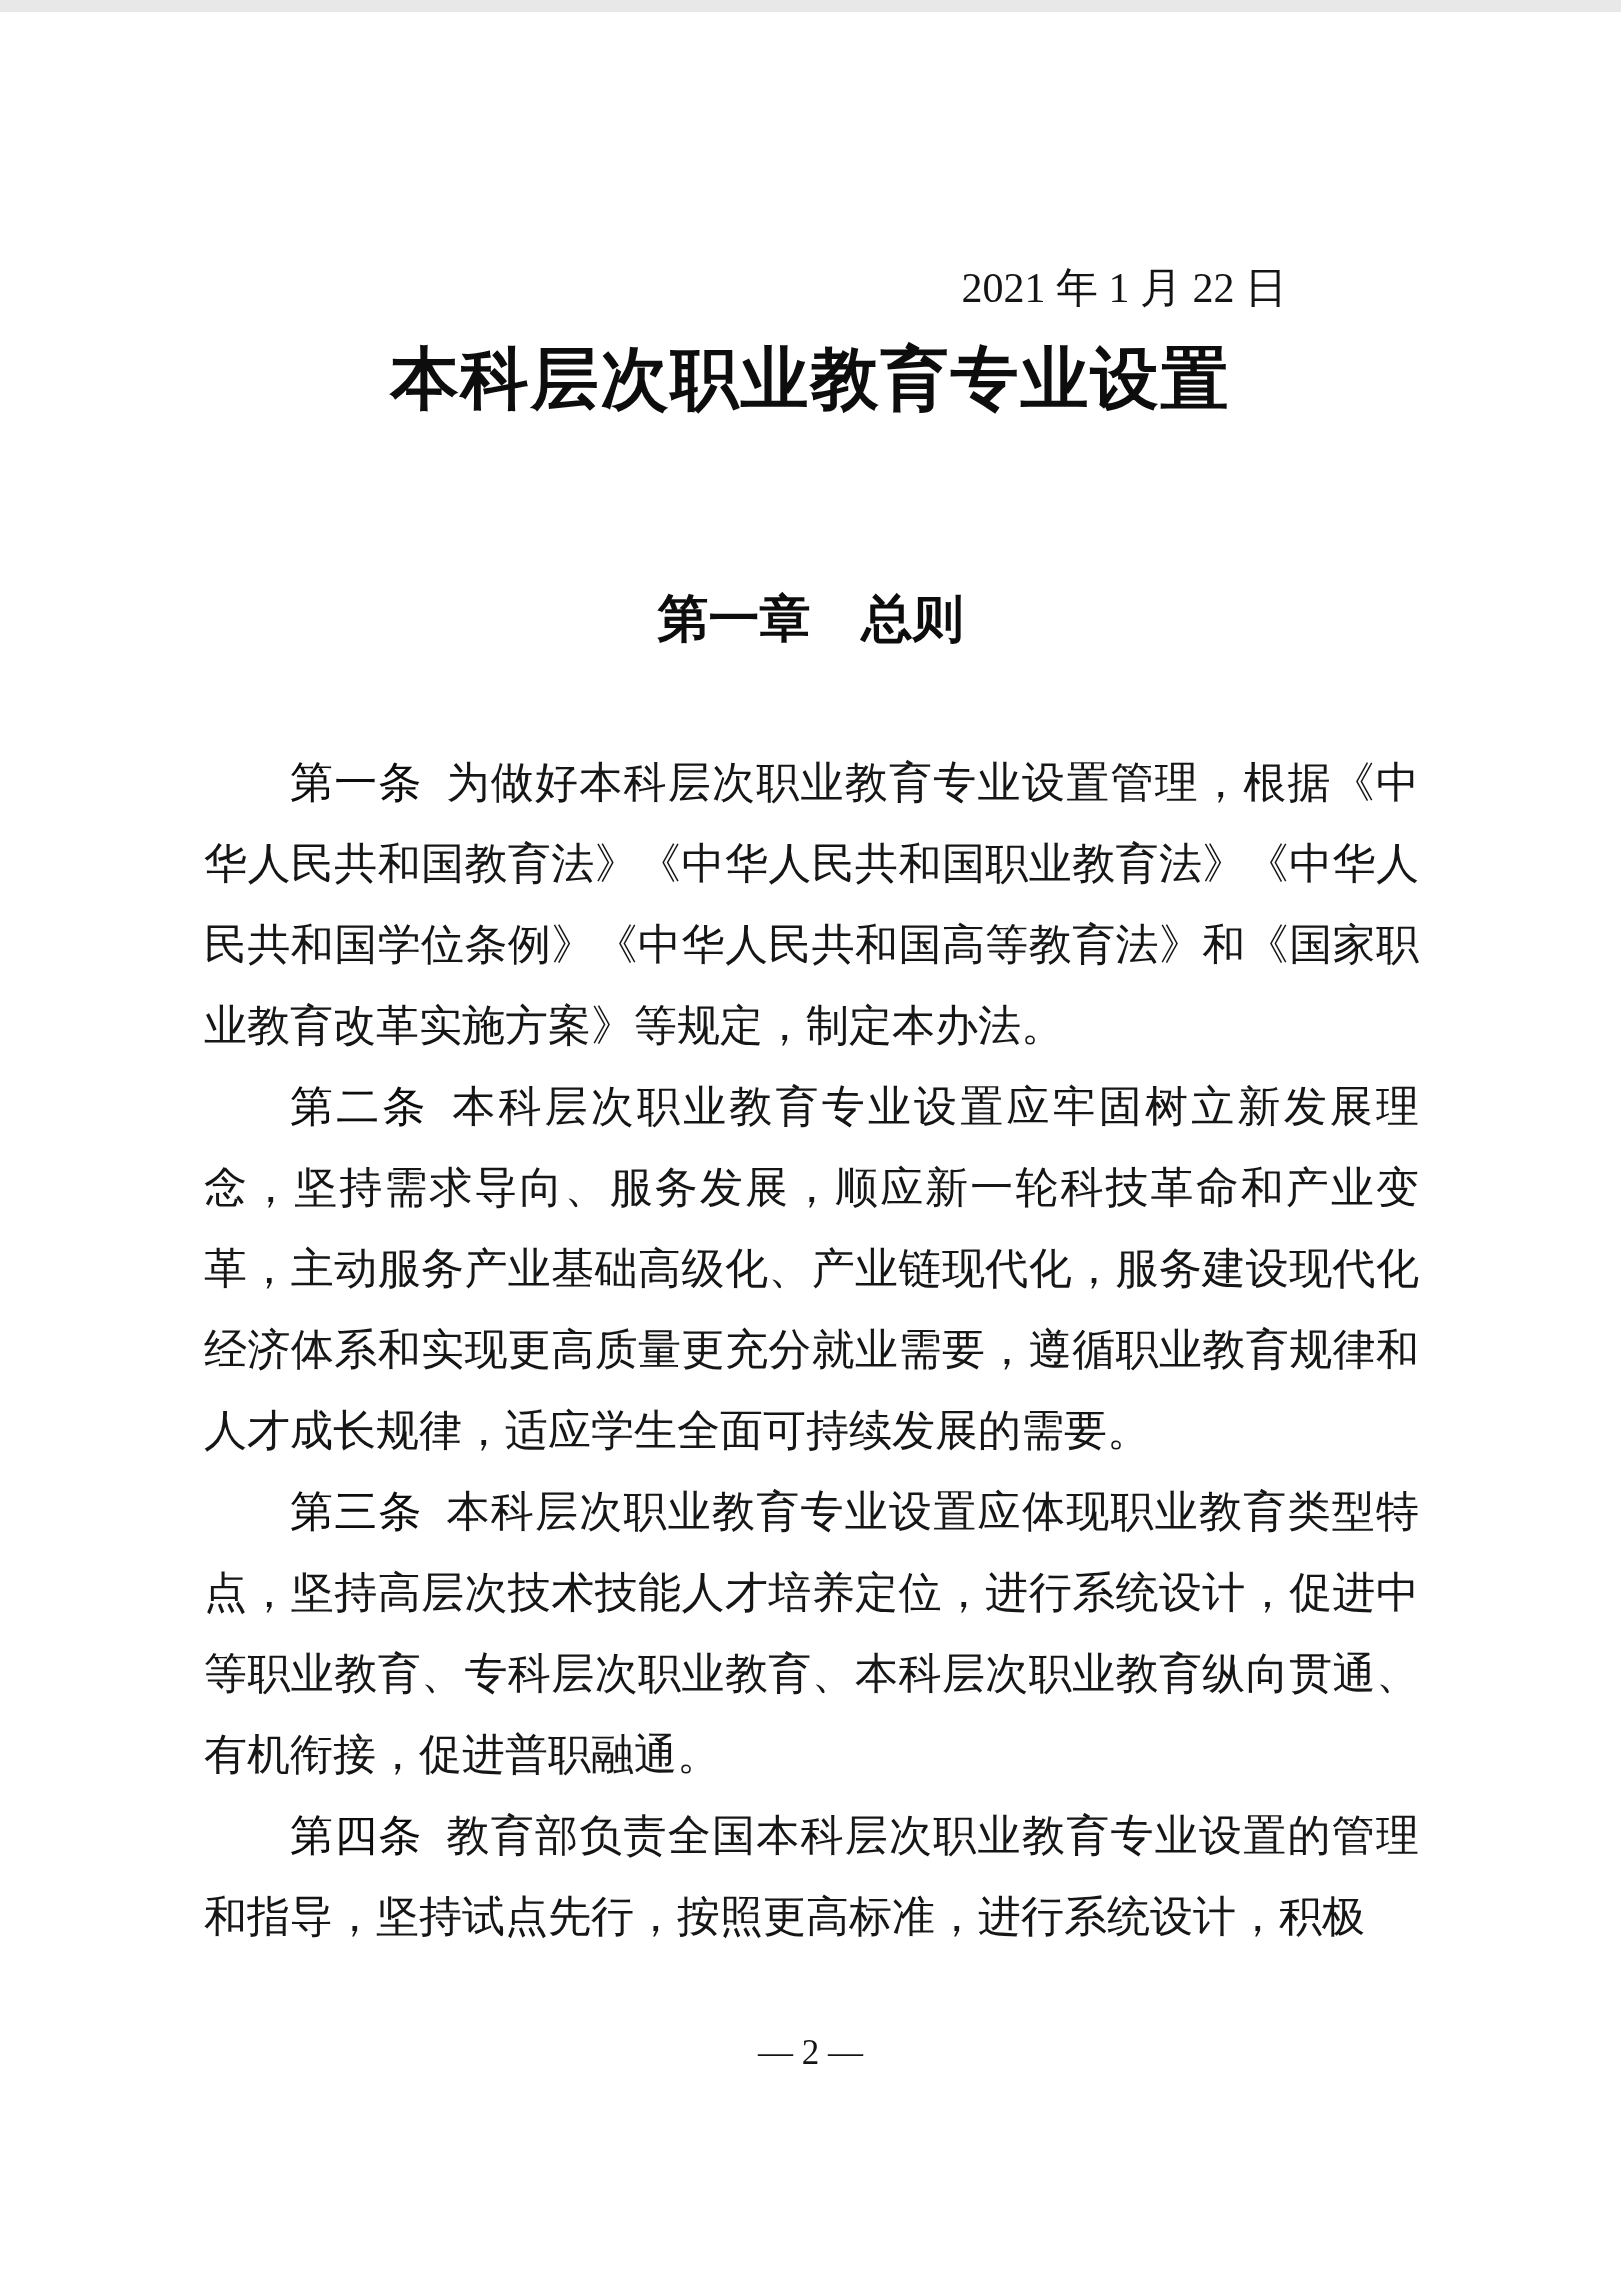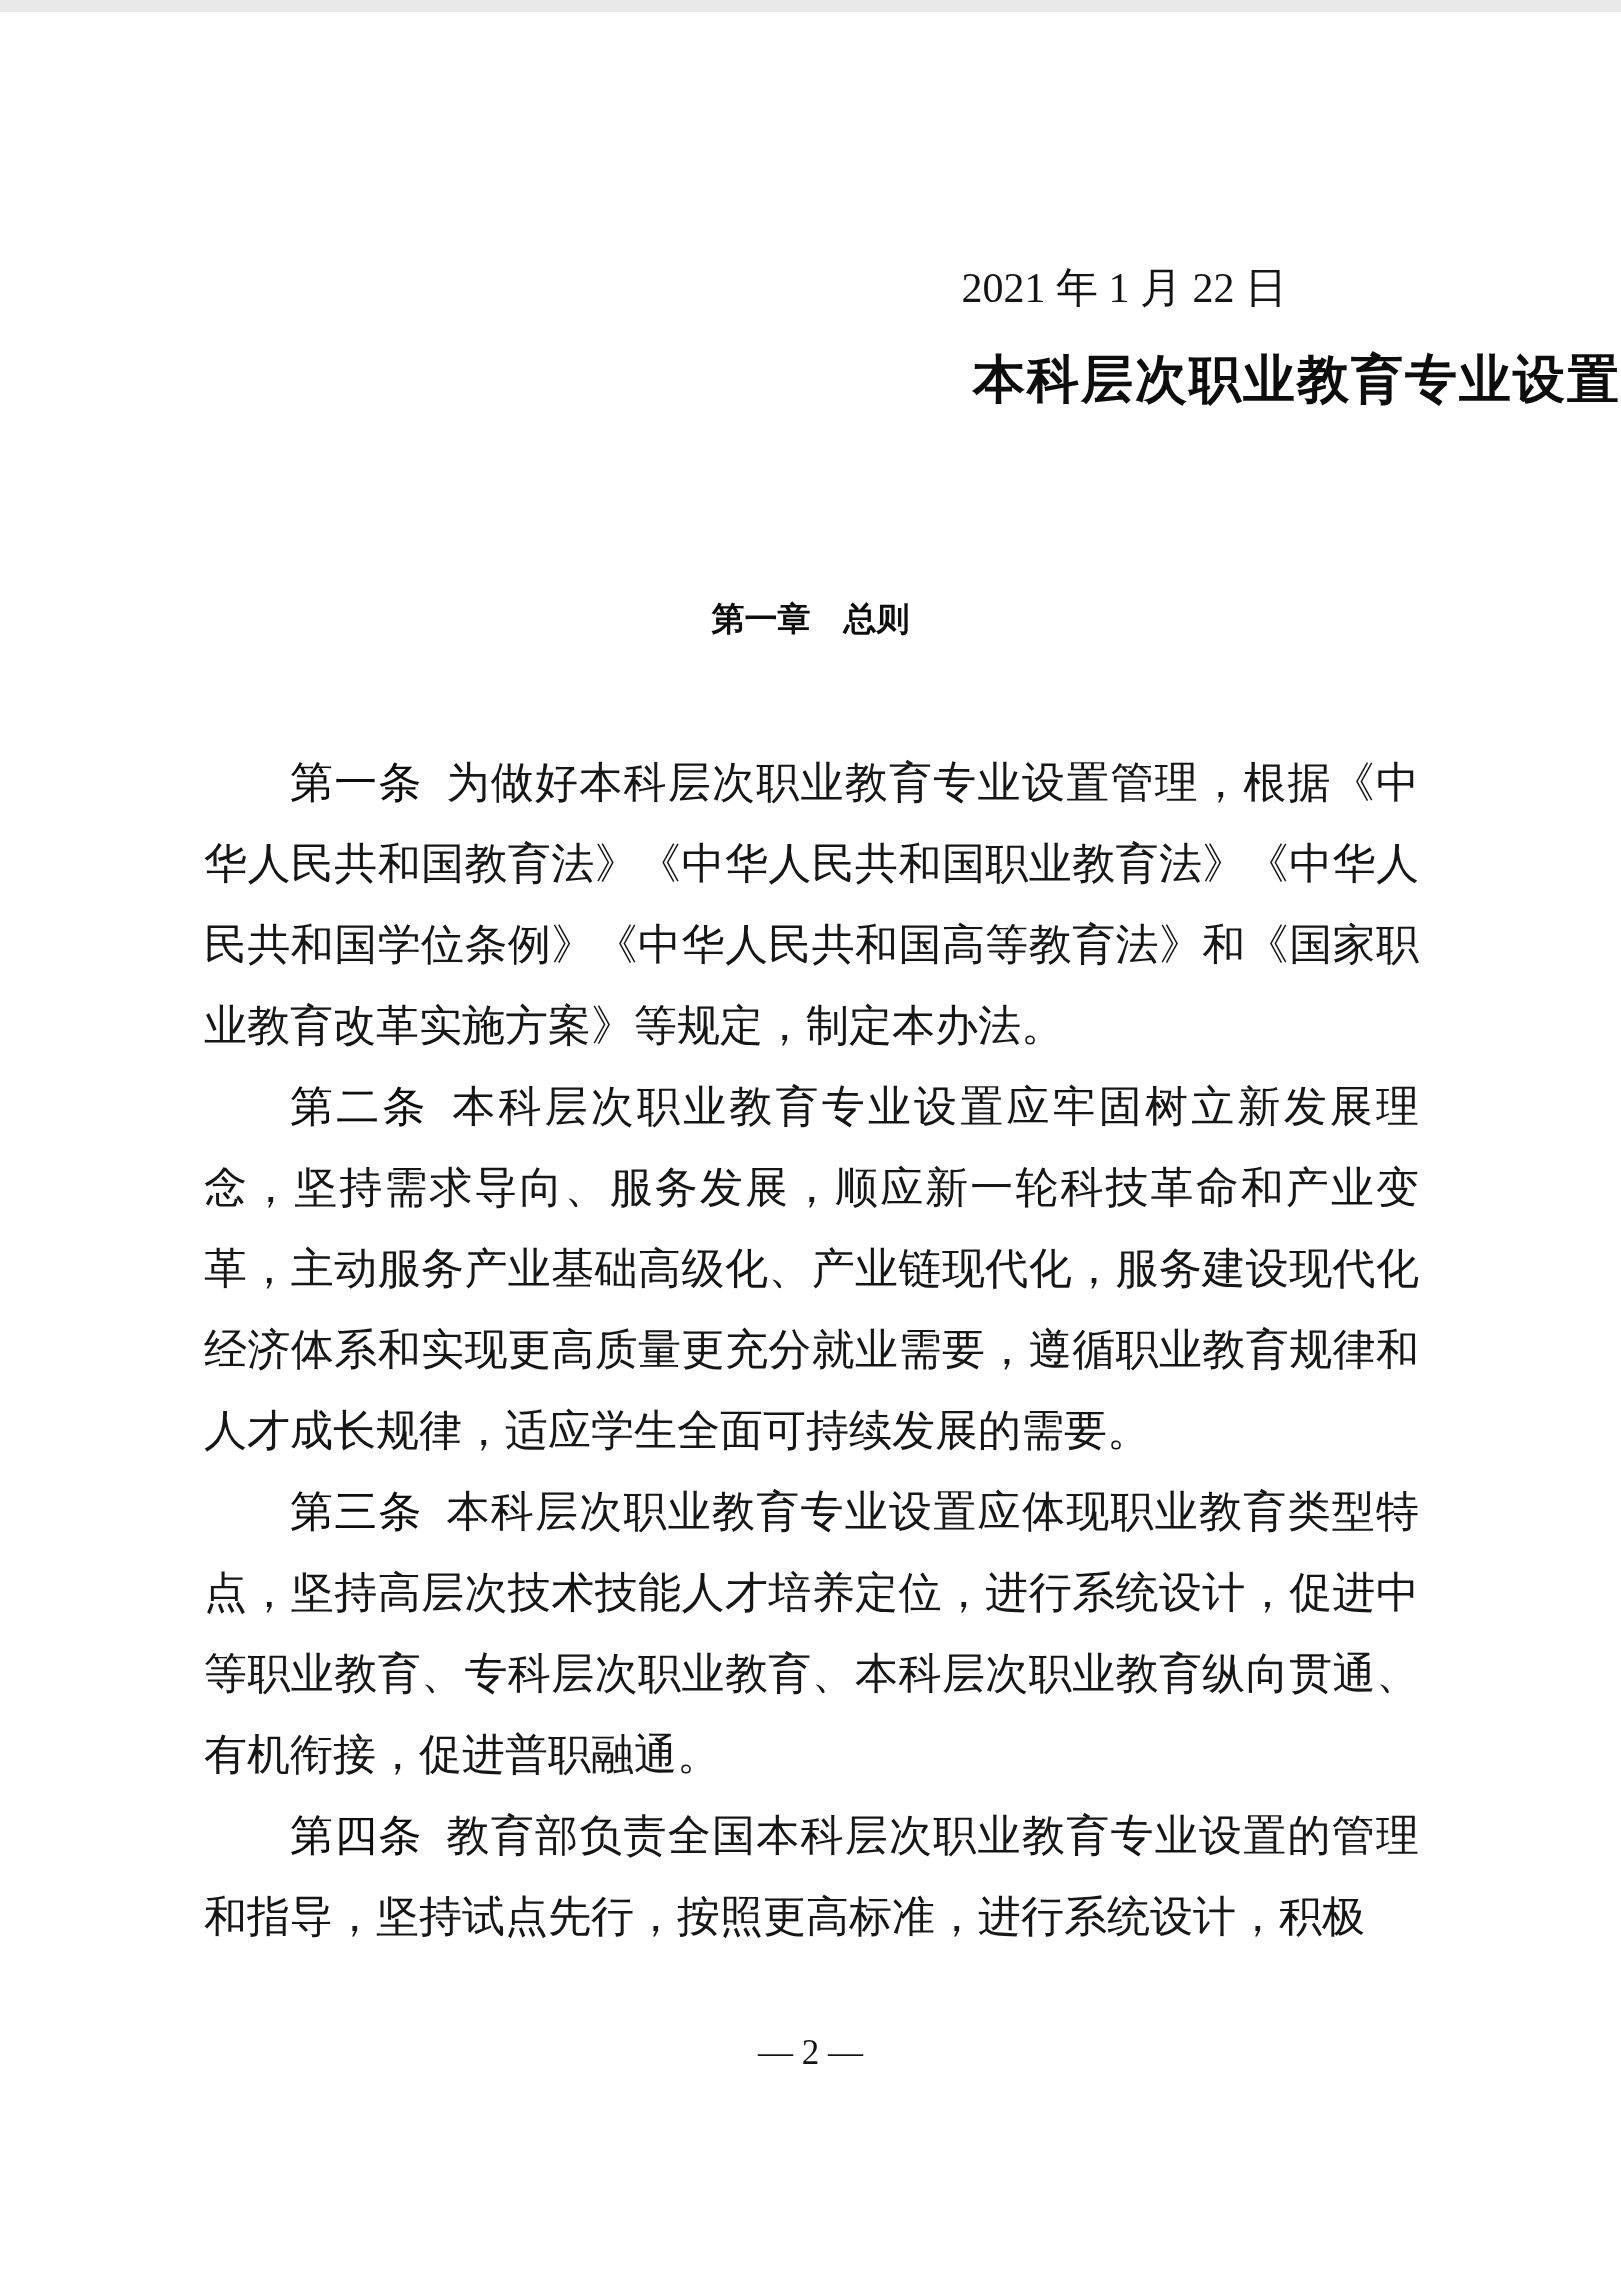--- a/index.html
+++ b/index.html
@@ -25,36 +25,36 @@
     text-align: right;
     font-size: 42px;
     line-height: 1.2;
     color: #141414;
   }
   .doc-title {
     position: absolute;
     top: 331px;
     left: 0;
     width: 100%;
-    text-align: right;
+    text-align: center;
     font-weight: bold;
-    font-size: 52px;
+    font-size: 68px;
     line-height: 73px;
     letter-spacing: 2px;
     color: #0d0d0d;
   }
   .chapter-heading {
     position: absolute;
     top: 582px;
     left: 0;
     width: 100%;
     text-align: center;
     font-family: "Liberation Sans", "DejaVu Sans", sans-serif;
     font-weight: bold;
-    font-size: 33px;
+    font-size: 51px;
     line-height: 49px;
     color: #0d0d0d;
   }
   .body-text {
     position: absolute;
     top: 730px;
     left: 204px;
     width: 1215px;
     font-size: 43px;
     line-height: 81px;

